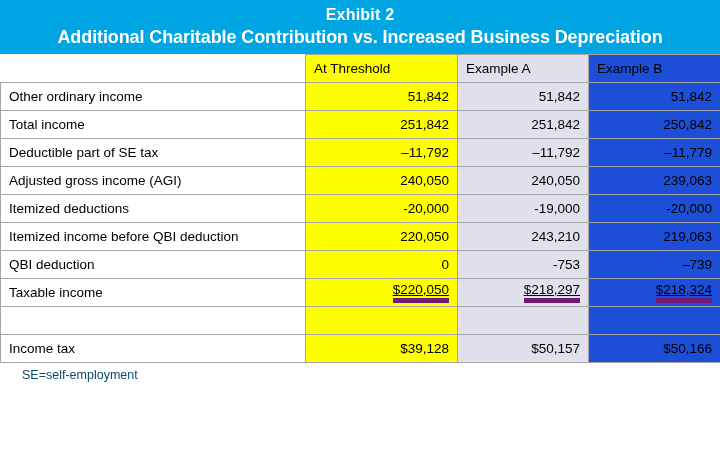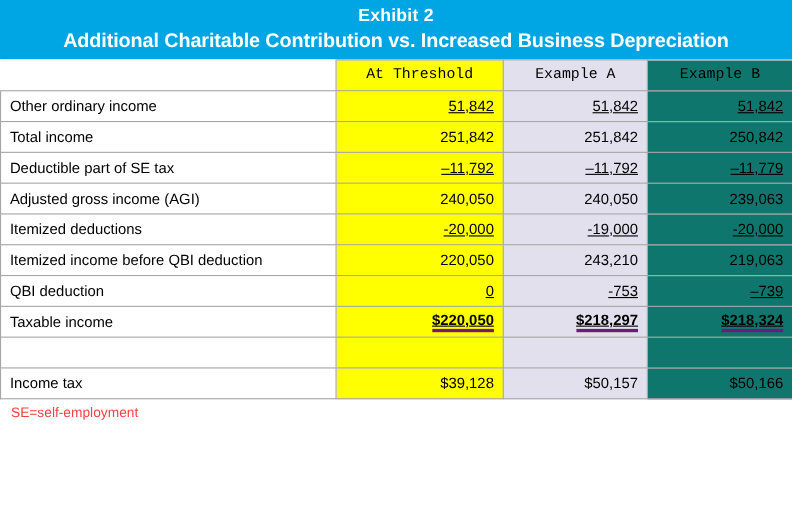--- a/index.html
+++ b/index.html
@@ -47,46 +47,44 @@
     padding: 0 8px;
     vertical-align: middle;
     color: #000;
     font-weight: normal;
   }
   .label { text-align: left; background: #ffffff; }
   .num { text-align: right; }
 
   .colA { background: #ffff00; }
   .colB { background: #e2e0ec; }
-  .colC { background: #0f766e; }
+  .colC { background: #1d4ed8; }
 
   thead th {
     font-weight: bold;
-    text-align: center;
+    text-align: left;
     font-size: 13.5px;
     height: 27px;
-    font-family: Liberation Mono, monospace;
   }
   thead th.blank { background:#ffffff; border-left:1px solid #ffffff; border-top:1px solid #ffffff; }
 
-  .u1 { text-decoration: underline; }
+  .u1 { }
   .u2 {
     display: inline-block;
-    border-bottom: 3px solid #701a75;
+    border-bottom: 5px solid #701a75;
     padding-bottom: 1px;
     text-decoration: underline;
-    font-weight: bold;
   }
 
   .spacer td { height: 22px; }
 
   .footnote {
     font-size: 12.5px;
-    padding: 5px 0 0 10px;
-    color: #ef4444;
+    padding: 5px 0 0 22px;
+    color: #0c4a6e;
   }
 </style>
 </head>
 <body>
 
 <div id="page">
 
   <div class="header">
     <div class="line1">Exhibit 2</div>
     <div class="line2">Additional Charitable Contribution vs. Increased Business Depreciation</div>

